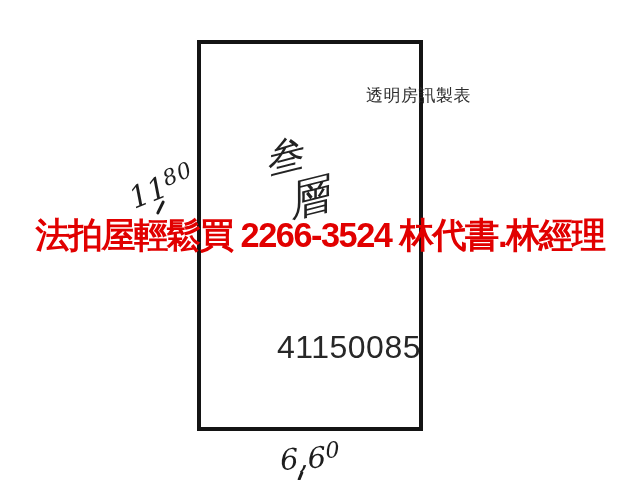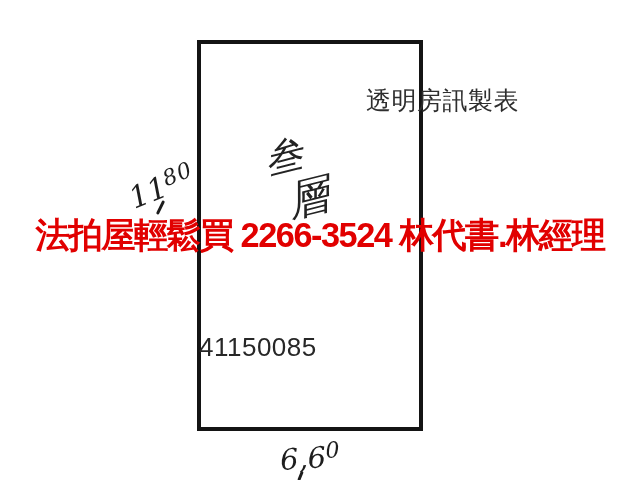--- a/index.html
+++ b/index.html
@@ -25,21 +25,21 @@
     box-sizing: border-box;
     border: 4px solid #141414;
     background: transparent;
     z-index: 1;
   }
   
   .maker-label {
     position: absolute;
     left: 366px;
     top: 84px;
-    font-size: 25px;
+    font-size: 17px;
     letter-spacing: 0.5px;
     color: #2e2e2e;
     white-space: nowrap;
     z-index: 2;
   }
   
   .floor-note {
     position: absolute;
     left: 264px;
     top: 136px;
@@ -107,23 +107,23 @@
     top: 471px;
     height: 10px;
     transform: rotate(22deg);
   }
   
   .case-block {
     position: absolute;
     left: 199px;
     top: 333px;
     width: 222px;
-    text-align: left;
+    text-align: right;
     color: #272727;
-    font-size: 26px;
+    font-size: 32px;
     line-height: 29px;
     letter-spacing: 0.5px;
     z-index: 2;
   }
   
   .ad-overlay {
     position: absolute;
     left: 0;
     top: 212px;
     width: 640px;

